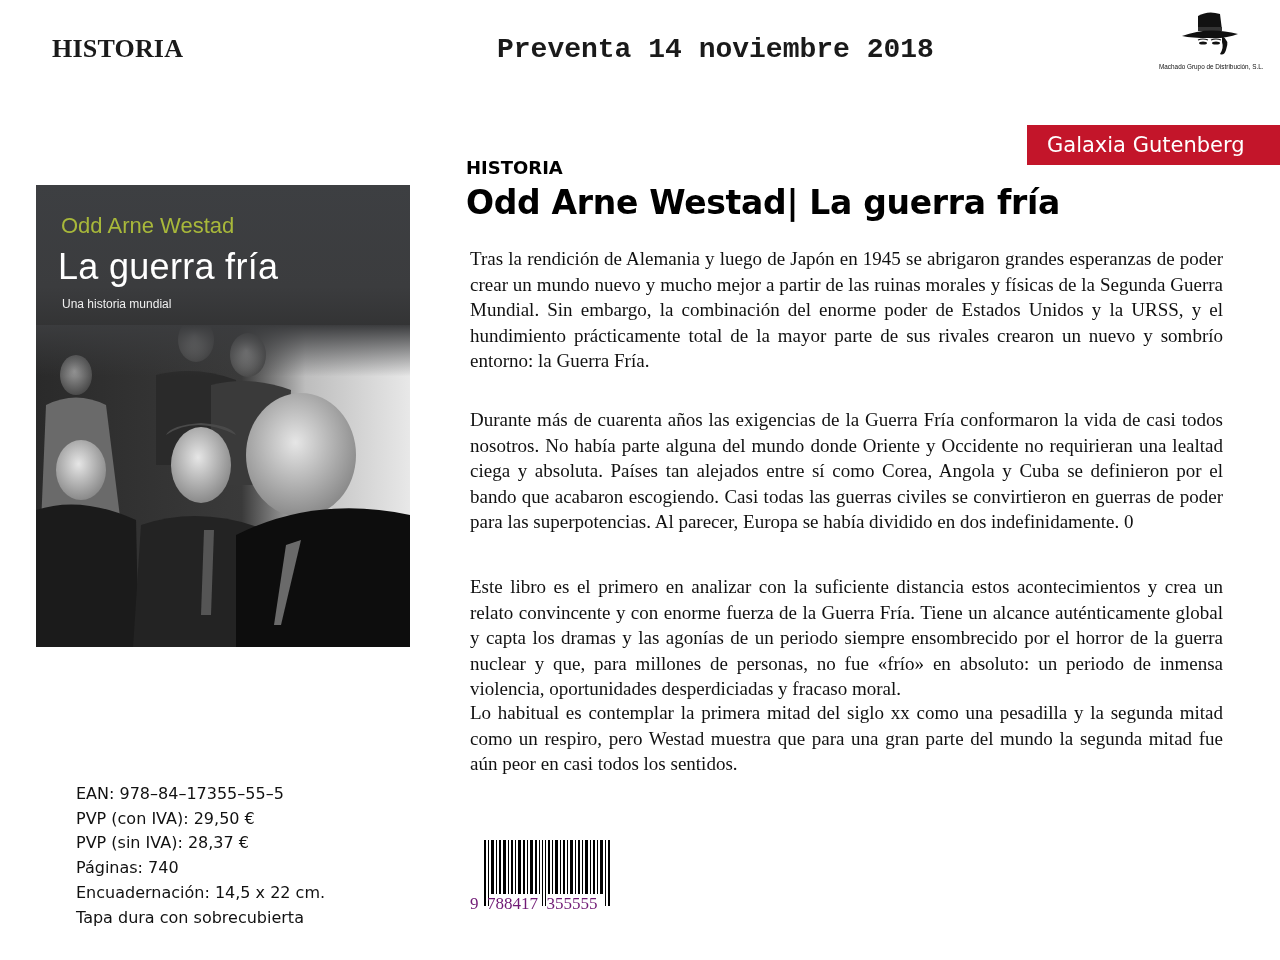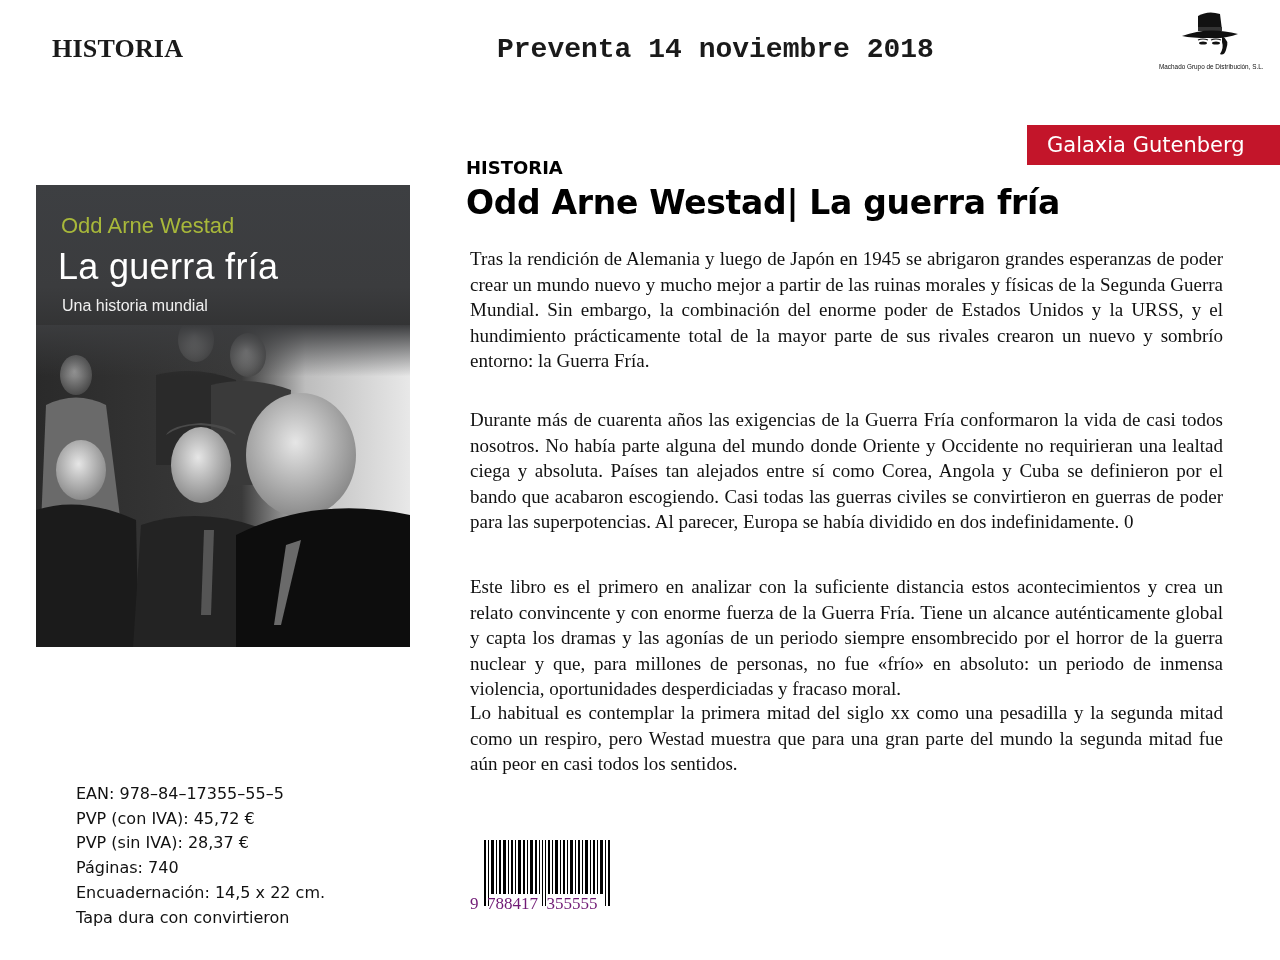--- a/index.html
+++ b/index.html
@@ -113,21 +113,21 @@
     .cover-title {
       position: absolute; left: 22px; top: 61px;
       font-family: "Liberation Sans", sans-serif;
       font-size: 36px;
       color: #ffffff;
       letter-spacing: 0.3px;
     }
     .cover-subtitle {
       position: absolute; left: 26px; top: 112px;
       font-family: "Liberation Sans", sans-serif;
-      font-size: 16px;
+      font-size: 12px;
       color: #f0f0f0;
     }
     .cover-photo {
       position: absolute; left: 0; top: 140px;
       width: 374px; height: 429px;
     }
     .cover-badge {
       position: absolute; left: 15px; top: 534px;
       width: 97px; height: 15px;
       background: #c8232f;
@@ -253,25 +253,25 @@
 
     <path d="M75 345 Q110 330 135 350 Q115 365 80 360 Z" fill="#b0b0b0"></path>
     <rect x="0" y="0" width="374" height="429" fill="url(#fade)"></rect>
   </svg>
 
   <div class="cover-badge">Galaxia Gutenberg</div>
 </div>
 
 <div class="abs specs">
   <div>EAN: 978–84–17355–55–5</div>
-  <div>PVP (con IVA): 45,72 €</div>
+  <div>PVP (con IVA): 29,50 €</div>
   <div>PVP (sin IVA): 28,37 €</div>
   <div>Páginas: 740</div>
   <div>Encuadernación: 14,5 x 22 cm.</div>
-  <div>Tapa dura con convirtieron</div>
+  <div>Tapa dura con sobrecubierta</div>
 </div>
 
 <div class="abs barcode">
   <span>
     <svg width="150" height="70" viewBox="0 0 150 70">
       <g fill="#000">
         <rect x="14" y="2" width="2" height="66"></rect>
         <rect x="18" y="2" width="1" height="66"></rect>
         <rect x="21" y="2" width="3" height="54"></rect>
         <rect x="26" y="2" width="1" height="54"></rect>

